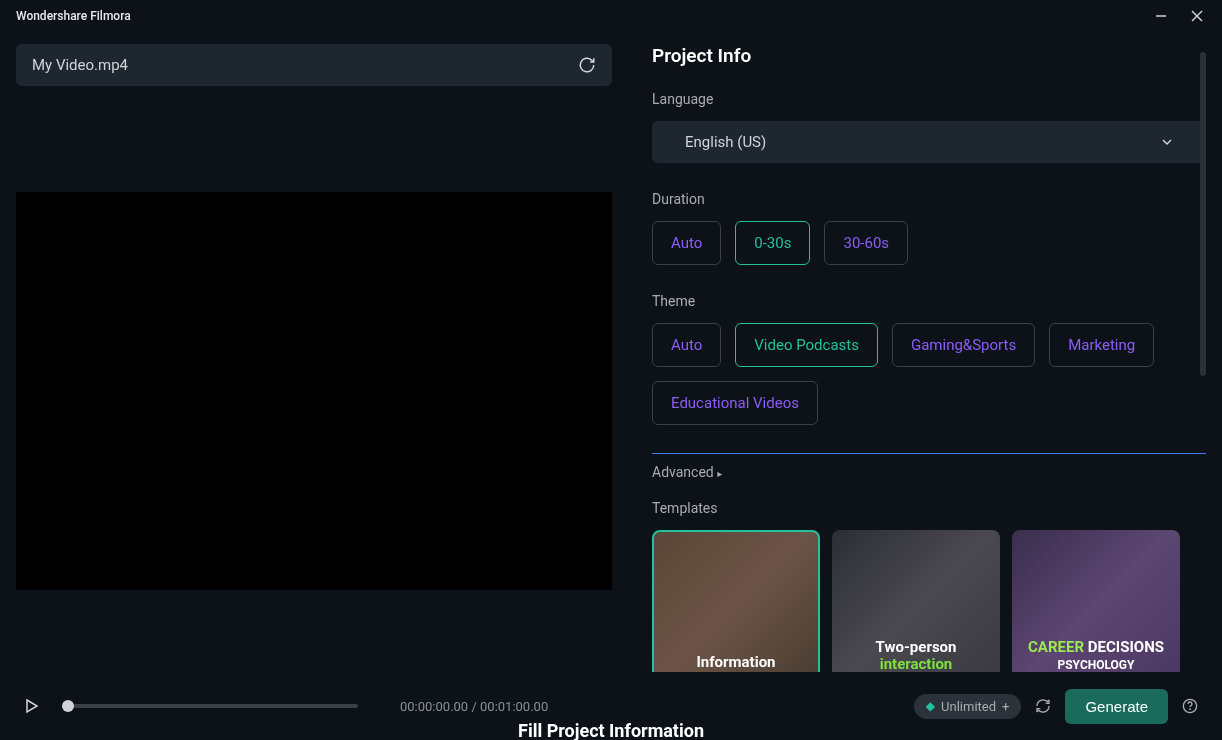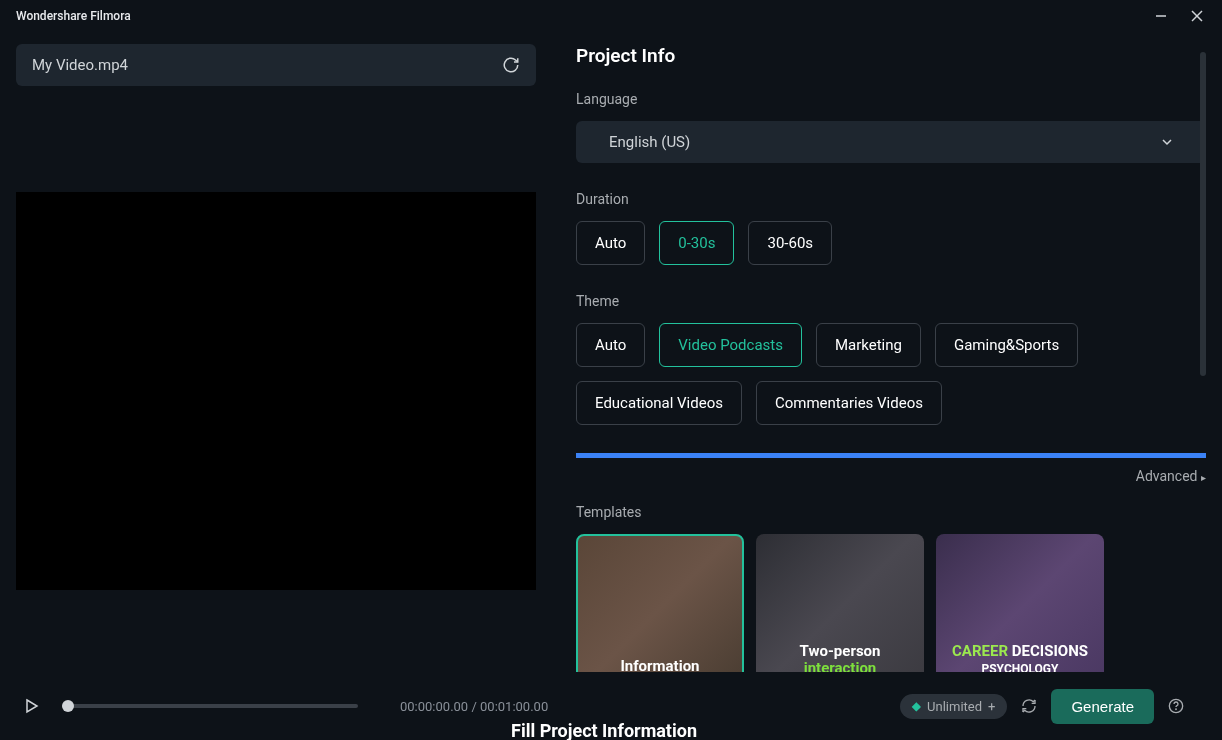--- a/index.html
+++ b/index.html
@@ -41,21 +41,21 @@
   color: #d0d4d8;
   cursor: pointer;
 }
 .main-content {
   display: flex;
   padding: 12px 16px 0 16px;
   gap: 40px;
   height: calc(100% - 100px);
 }
 .left-panel {
-  width: 520px;
+  width: 596px;
   display: flex;
   flex-direction: column;
 }
 .file-pill {
   background: #1e262f;
   border-radius: 6px;
   padding: 12px 16px;
   display: flex;
   justify-content: space-between;
   align-items: center;
@@ -114,34 +114,34 @@
   display: flex;
   gap: 14px;
   flex-wrap: wrap;
   margin-bottom: 28px;
 }
 .chip {
   border: 1px solid #3a4048;
   border-radius: 6px;
   padding: 12px 18px;
   font-size: 15px;
-  color: #ffffff;
+  color: #8b5cf6;
   cursor: pointer;
   background: transparent;
 }
 .chip.selected {
   border-color: #23c19c;
   color: #23c19c;
 }
 .advanced-row {
-  text-align: right;
+  text-align: left;
   color: #a8acb0;
   font-size: 14px;
   padding: 10px 0 20px 0;
-  border-top: 5px solid #3b82f6;
+  border-top: 1px solid #3b82f6;
   margin-top: 6px;
   cursor: pointer;
 }
 .advanced-row::after {
   content: " ▸";
   font-size: 10px;
 }
 .templates-row {
   display: flex;
   gap: 12px;
@@ -172,21 +172,21 @@
   line-height: 1.1;
 }
 .template-label .accent { color: #7de03c; }
 .template-label .accent2 { color: #9be84f; }
 .template-label .white { color: #fff; }
 .template-label .caps { text-transform: uppercase; }
 .footer-bar {
   position: absolute;
   bottom: 0;
   left: 0;
-  right: 14px;
+  right: 0;
   height: 68px;
   display: flex;
   align-items: center;
   padding: 0 24px;
   background: linear-gradient(to bottom, rgba(13,18,24,0) 0%, rgba(13,18,24,0.85) 30%, #0d1218 100%);
 }
 .play-controls {
   display: flex;
   align-items: center;
   gap: 22px;
@@ -311,24 +311,23 @@
     <div class="chip-row">
       <div class="chip">Auto</div>
       <div class="chip selected">0-30s</div>
       <div class="chip">30-60s</div>
     </div>
 
     <div class="field-label">Theme</div>
     <div class="chip-row">
       <div class="chip">Auto</div>
       <div class="chip selected">Video Podcasts</div>
+      <div class="chip">Gaming&amp;Sports</div>
       <div class="chip">Marketing</div>
-      <div class="chip">Gaming&amp;Sports</div>
       <div class="chip">Educational Videos</div>
-      <div class="chip">Commentaries Videos</div>
     </div>
 
     <div class="advanced-row">
       <span>Advanced</span>
     </div>
 
     <div class="field-label">Templates</div>
     <div class="templates-row">
       <div class="template-card tpl1 selected">
         <div class="template-label">

